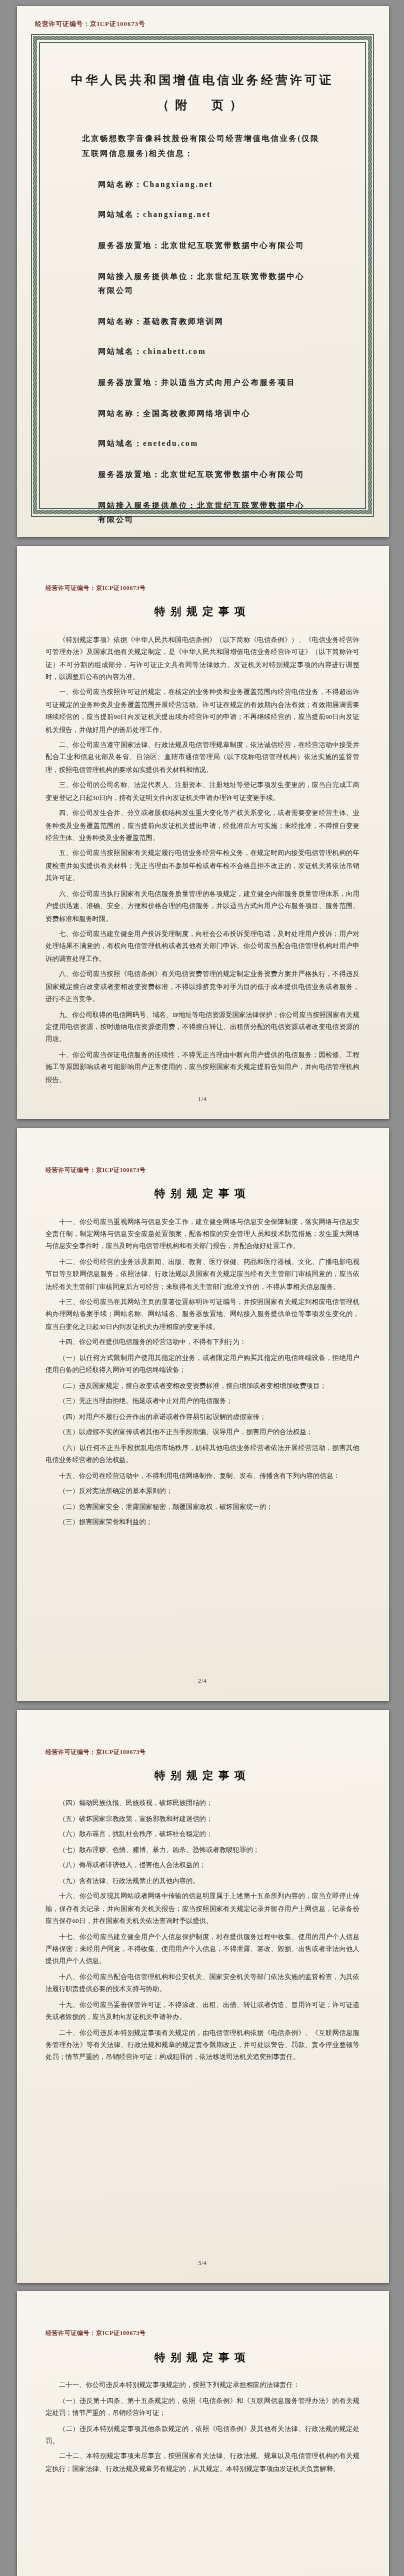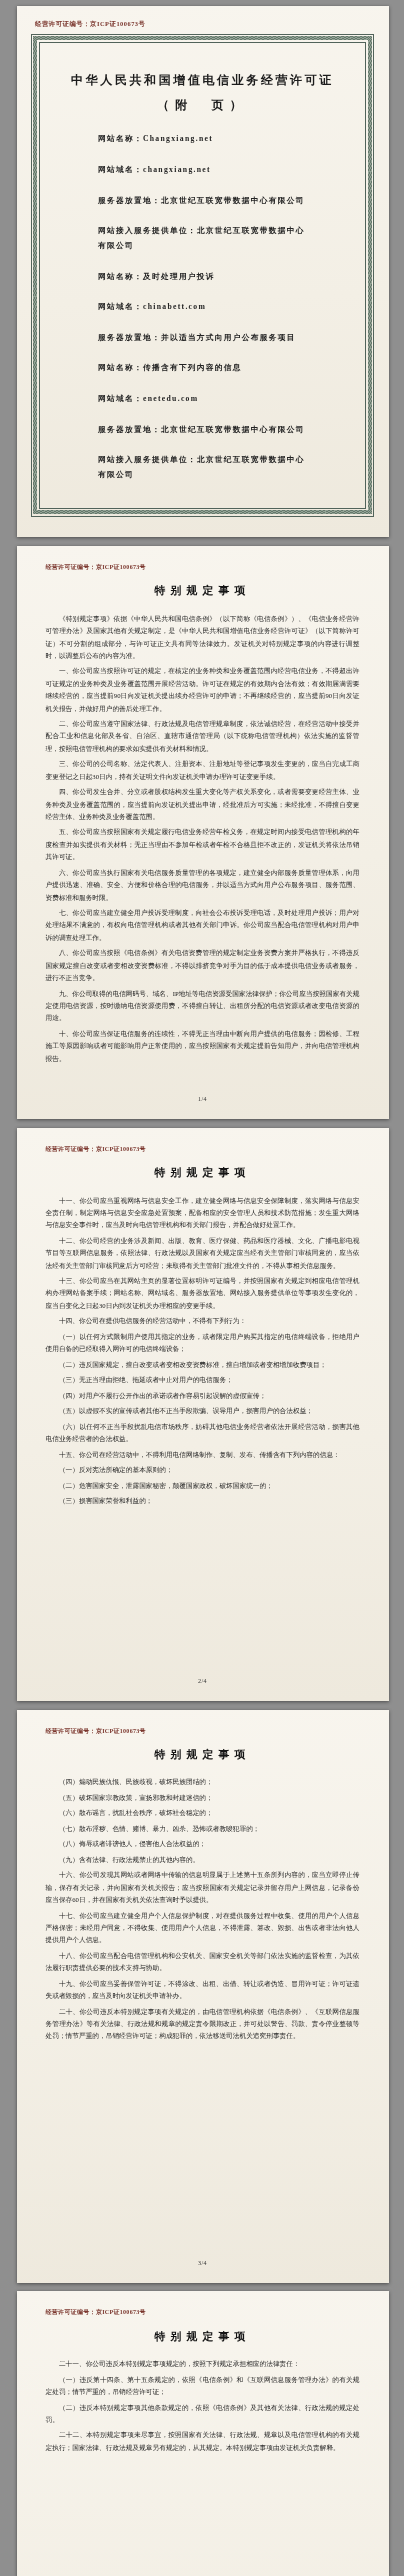--- a/index.html
+++ b/index.html
@@ -72,21 +72,21 @@
     width: 241px;
     font-size: 7.7px;
     font-weight: bold;
     letter-spacing: 1.3px;
     line-height: 1.9;
     color: #242424;
   }
   .cert-intro { margin: 0 0 3.1px; }
   .cert-line { margin: 16px; }
   
-  .prov-page { height: 573px; padding: 17px 29px; }
+  .prov-page { height: 573px; padding: 38px 29px; }
   .prov-no {
     font-size: 6px;
     font-weight: bold;
     letter-spacing: 0.3px;
     color: #7a352c;
   }
   .prov-title {
     margin: 12.4px 0 0;
     text-align: center;
     font-size: 10.8px;
@@ -118,37 +118,38 @@
 <div class="stage">
 
   <section class="page cert-page">
     <div class="cert-no"><span>经营许可证编号：</span><span>京ICP证100673号</span></div>
     <div class="cert-frame">
       <div class="cert-band">
         <div class="cert-inner">
           <h1 class="cert-title">中华人民共和国增值电信业务经营许可证</h1>
           <div class="cert-subtitle">（附　页）</div>
           <div class="cert-body">
+            <p class="cert-intro">北京畅想数字音像科技股份有限公司经营增值电信业务(仅限互联网信息服务)相关信息：</p>
 
               <p class="cert-line"><span>网站名称：</span><span>Changxiang.net</span></p>
 
               <p class="cert-line"><span>网站域名：</span><span>changxiang.net</span></p>
 
               <p class="cert-line"><span>服务器放置地：</span><span>北京世纪互联宽带数据中心有限公司</span></p>
 
               <p class="cert-line"><span>网站接入服务提供单位：</span><span>北京世纪互联宽带数据中心有限公司</span></p>
 
-              <p class="cert-line"><span>网站名称：</span><span>及时处理用户投诉</span></p>
+              <p class="cert-line"><span>网站名称：</span><span>基础教育教师培训网</span></p>
 
               <p class="cert-line"><span>网站域名：</span><span>chinabett.com</span></p>
 
               <p class="cert-line"><span>服务器放置地：</span><span>并以适当方式向用户公布服务项目</span></p>
 
 
-              <p class="cert-line"><span>网站名称：</span><span>传播含有下列内容的信息</span></p>
+              <p class="cert-line"><span>网站名称：</span><span>全国高校教师网络培训中心</span></p>
 
               <p class="cert-line"><span>网站域名：</span><span>enetedu.com</span></p>
 
               <p class="cert-line"><span>服务器放置地：</span><span>北京世纪互联宽带数据中心有限公司</span></p>
 
               <p class="cert-line"><span>网站接入服务提供单位：</span><span>北京世纪互联宽带数据中心有限公司</span></p>
 
           </div>
         </div>
       </div>

